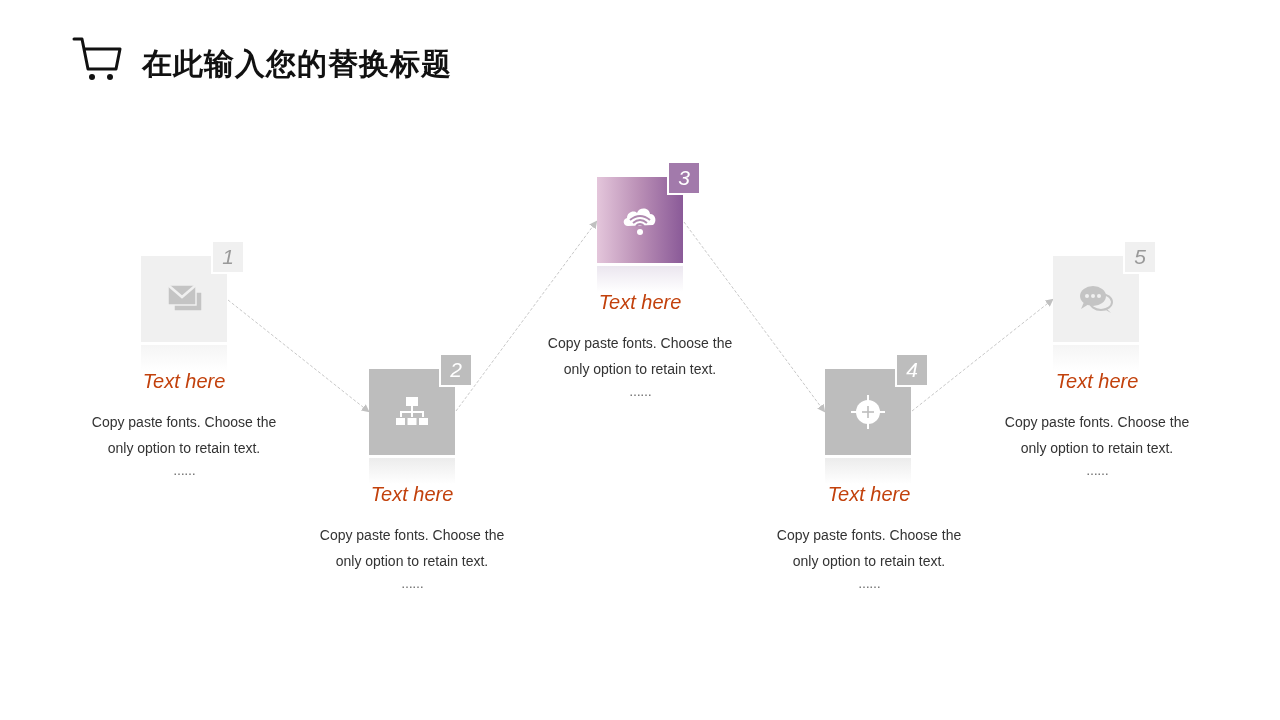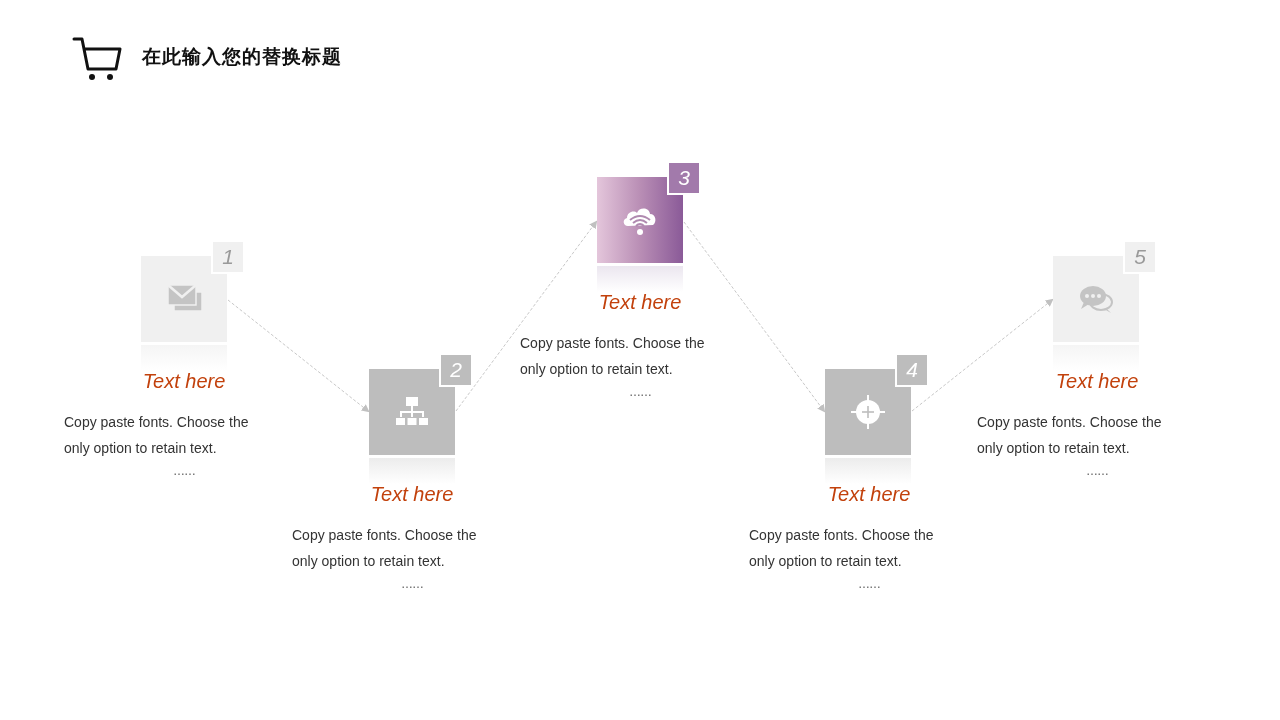--- a/index.html
+++ b/index.html
@@ -2,41 +2,41 @@
 <html><head>
 <meta charset="utf-8">
 <style>
   html, body { margin: 0; padding: 0; }
   body {
     width: 1280px; height: 720px; background: #ffffff; position: relative; overflow: hidden;
     font-family: "Liberation Sans", "DejaVu Sans", sans-serif;
   }
   .header { position: absolute; left: 72px; top: 34px; height: 50px; display: flex; align-items: center; }
   .cart-icon { width: 52px; height: 48px; }
-  .page-title { position: absolute; left: 142px; top: 44px; font-size: 19px; font-weight: bold; color: #111; letter-spacing: 1px; white-space: nowrap; font-family: "DejaVu Sans", sans-serif; }
+  .page-title { position: absolute; left: 142px; top: 44px; font-size: 30px; font-weight: bold; color: #111; letter-spacing: 1px; white-space: nowrap; font-family: "DejaVu Sans", sans-serif; }
 
   .connectors { position: absolute; left: 0; top: 0; width: 1280px; height: 720px; }
   .box-wrap { position: absolute; width: 86px; height: 86px; }
   .box { position: absolute; left: 0; top: 0; width: 86px; height: 86px; display: flex; align-items: center; justify-content: center; }
   .box.light { background: #f0f0f0; }
   .box.mid { background: #bdbdbd; }
   .box.accent { background: linear-gradient(90deg, #e4c6db 0%, #b98eb5 50%, #8a5a98 100%); }
   .reflection { position: absolute; left: 0; top: 89px; width: 86px; height: 26px; }
   .reflection.light { background: linear-gradient(180deg, #f5f5f5 0%, #ffffff 100%); }
   .reflection.mid { background: linear-gradient(180deg, #ececec 0%, #ffffff 100%); }
   .reflection.accent { background: linear-gradient(180deg, #ebe6ef 0%, #ffffff 100%); }
   .badge { position: absolute; width: 30px; height: 30px; top: -16px; left: 70px; border: 2px solid #fff;
     display: flex; align-items: center; justify-content: center; font-size: 21px; font-style: italic; }
   .badge.light { background: #f0f0f0; color: #999; }
   .badge.mid { background: #bdbdbd; color: #fff; }
   .badge.accent { background: #a27aab; color: #fff; }
   .icon-svg { width: 40px; height: 40px; }
 
   .step-title { position: absolute; width: 240px; text-align: center; font-size: 20px; font-style: italic; color: #c2410c; }
-  .step-desc { position: absolute; width: 240px; text-align: left; font-size: 14px; color: #333; line-height: 26px; }
+  .step-desc { position: absolute; width: 240px; text-align: center; font-size: 14px; color: #333; line-height: 26px; }
   .step-dots { position: absolute; width: 240px; text-align: center; font-size: 12px; color: #555; letter-spacing: -1px; }
 </style>
 </head>
 <body>
 
 <div class="header">
   <svg class="cart-icon" viewBox="0 0 52 48">
     <path d="M2 4 H10 L16 34 H44 L48 14 H13" fill="none" stroke="#111" stroke-width="3" stroke-linejoin="round" stroke-linecap="round"></path>
     <circle cx="20" cy="42" r="3" fill="#111"></circle>
     <circle cx="38" cy="42" r="3" fill="#111"></circle>

